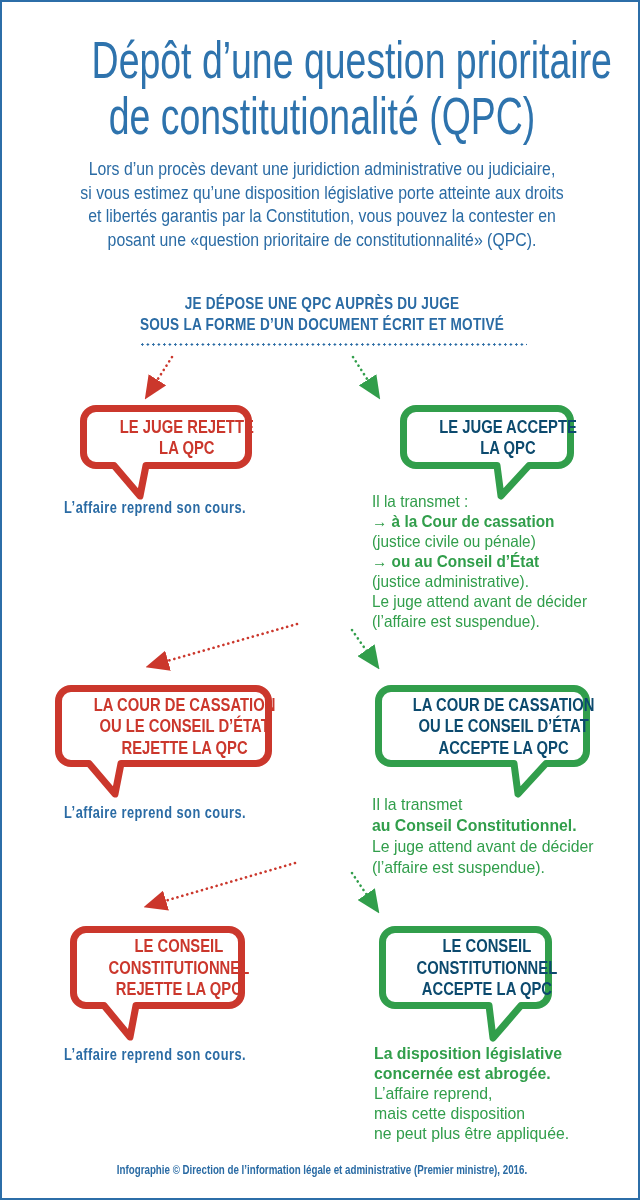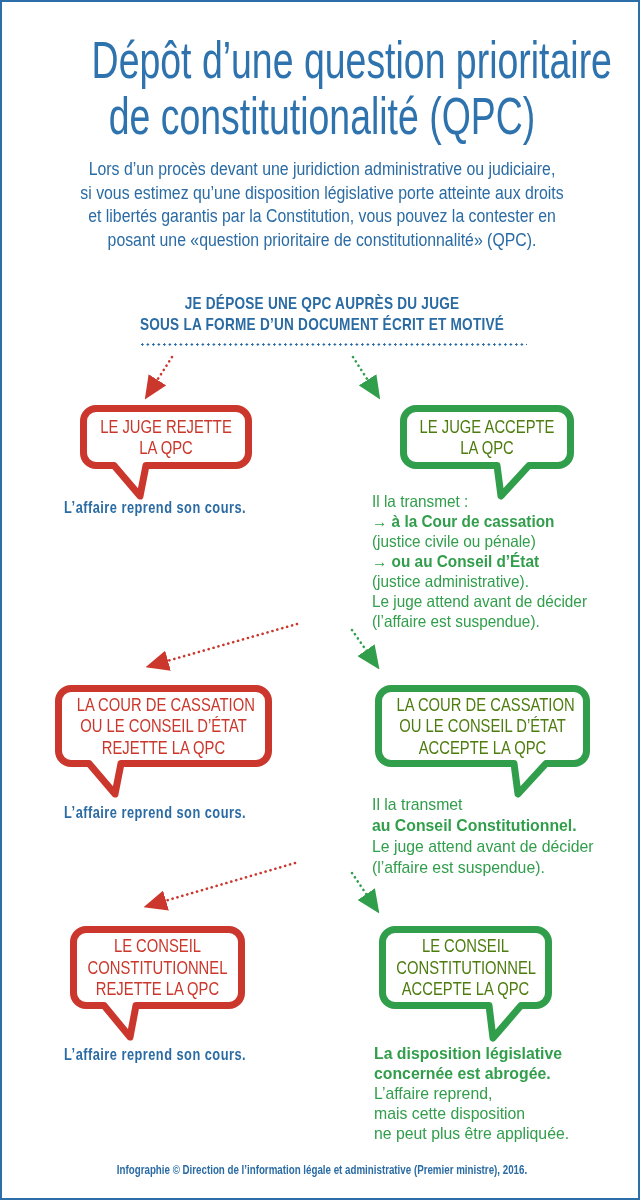--- a/index.html
+++ b/index.html
@@ -30,26 +30,26 @@
     background-size:5.5px 3px;background-repeat:repeat-x;
   }
   .footer{
     position:absolute;left:0;top:1160px;width:640px;text-align:center;
     color:#2a6ba4;font-size:13px;font-weight:700;white-space:nowrap;
     transform:scaleX(0.75);transform-origin:50% 0;
   }
   
   .bubble-svg{position:absolute;}
   .bubble-label{
-    position:absolute;display:flex;flex-direction:column;justify-content:center;
-    font-weight:400;font-size:18.5px;line-height:21.5px;text-align:center;
+    position:absolute;display:flex;flex-direction:column;align-items:center;justify-content:center;
+    font-weight:700;font-size:18.5px;line-height:21.5px;text-align:center;padding-left:21px;
   }
   .bubble-label .inner{transform:scaleX(0.8);white-space:nowrap;}
   .red-t{color:#cb372c;}
-  .green-t{color:#4d7c0f;}
+  .green-t{color:#0c4a6e;}
   
   .note-blue{
     position:absolute;color:#2a6ba4;font-size:16px;font-weight:700;letter-spacing:.6px;
     transform:scaleX(0.8);transform-origin:0 0;white-space:nowrap;
   }
   .note-green{
     position:absolute;color:#319e4b;font-weight:400;
     transform:scaleX(0.93);transform-origin:0 0;white-space:nowrap;
   }
   .note-green .b{font-weight:700;}

